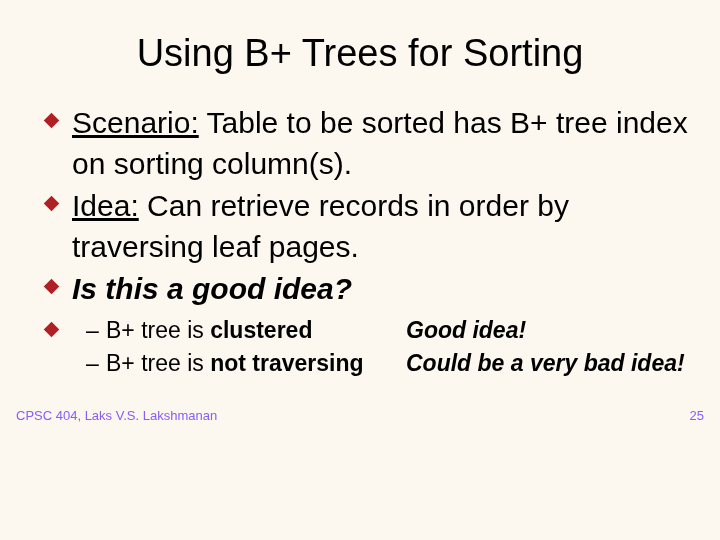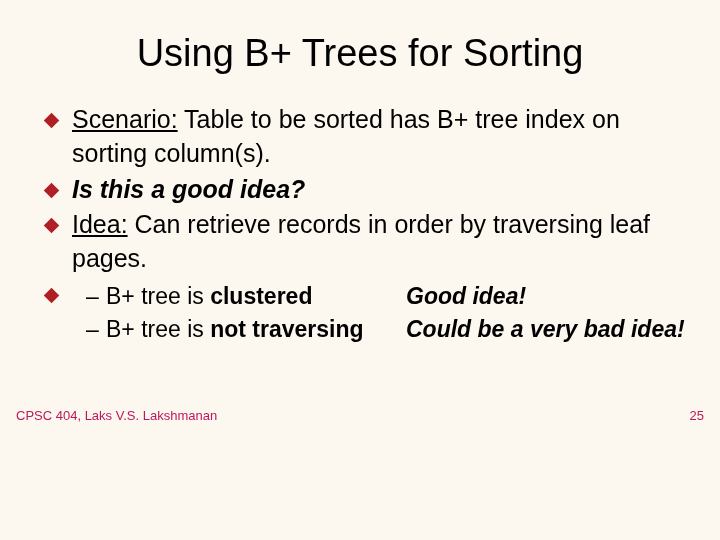--- a/index.html
+++ b/index.html
@@ -22,21 +22,21 @@
     margin: 4px 0 28px 0;
     font-weight: normal;
   }
   .bullets {
     list-style: none;
     padding-left: 18px;
   }
   .bullets > li {
     position: relative;
     padding-left: 26px;
-    font-size: 25px;
+    font-size: 30px;
     line-height: 1.35;
     margin-bottom: 2px;
   }
   .diamond {
     position: absolute;
     left: 0;
     top: 12px;
     width: 11px;
     height: 11px;
     background: #b01f24;
@@ -66,41 +66,41 @@
   .italic { font-style: italic; }
   .footer {
     position: absolute;
     bottom: 12px;
     left: 16px;
     right: 16px;
     display: flex;
     justify-content: space-between;
     font-family: Arial, Helvetica, sans-serif;
     font-size: 13px;
-    color: #be185d;
+    color: #8b5cf6;
   }
 </style>
 </head>
 <body>
 
 <div class="slide">
   <h1 class="title">Using B+ Trees for Sorting</h1>
 
   <ul class="bullets">
     <li>
       <span class="diamond"></span>
       <span><span style="text-decoration: underline;">Scenario:</span><span> Table to be sorted has B+ tree index on sorting column(s).</span></span>
     </li>
     <li>
       <span class="diamond"></span>
-      <span class="bold italic">Is this a good idea?</span>
+      <span><span style="text-decoration: underline;">Idea:</span><span> Can retrieve records in order by traversing leaf pages.</span></span>
     </li>
     <li>
       <span class="diamond"></span>
-      <span><span style="text-decoration: underline;">Idea:</span><span> Can retrieve records in order by traversing leaf pages.</span></span>
+      <span class="bold italic">Is this a good idea?</span>
     </li>
     <li>
       <span class="diamond"></span>
     </li>
   </ul>
 
   <div class="sub-area">
     <div class="sub-row">
       <span class="sub-bullet">–</span>
       <span class="sub-left"><span>B+ tree is </span><span class="bold">clustered</span></span>

